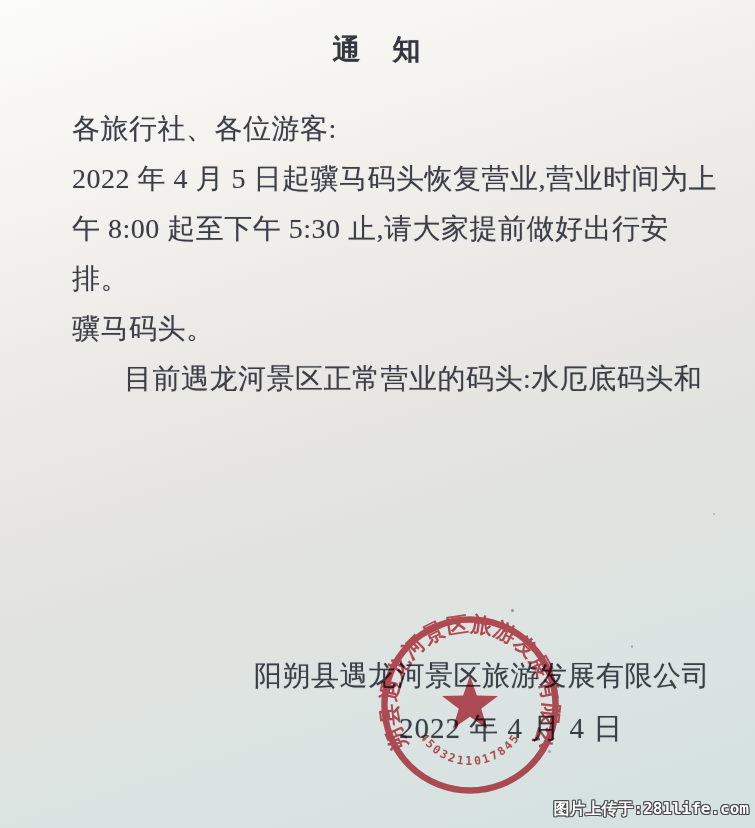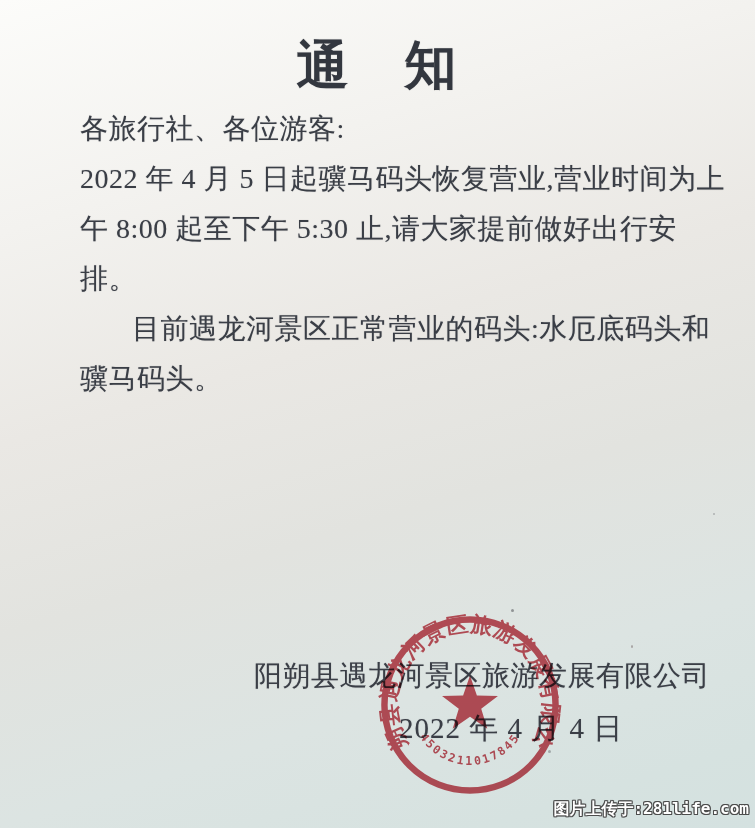--- a/index.html
+++ b/index.html
@@ -18,30 +18,30 @@
       #d4e1e0 100%);
     font-family: "Liberation Serif", "DejaVu Serif", serif;
     color: #3a3e46;
   }
   .title {
     position: absolute;
     top: 31px;
     left: 0;
     width: 100%;
     text-align: center;
-    font-size: 52px;
+    font-size: 28px;
     font-weight: 600;
     letter-spacing: 2px;
     color: #33373f;
     text-shadow: 0 0 1px rgba(40,44,52,.35);
   }
   .content {
     position: absolute;
     top: 104px;
-    left: 12px;
+    left: 4px;
     right: 0;
     padding: 0 60px 0 68px;
     font-size: 28px;
   }
   .line {
     line-height: 50px;
     white-space: nowrap;
     letter-spacing: .5px;
     text-shadow: 0 0 1px rgba(40,44,52,.30);
   }
@@ -105,22 +105,22 @@
 
 <div class="paper">
 
   <div class="title">通　知</div>
 
   <div class="content">
     <div class="line">各旅行社、各位游客:</div>
     <div class="line">2022 年 4 月 5 日起骥马码头恢复营业,营业时间为上</div>
     <div class="line">午 8:00 起至下午 5:30 止,请大家提前做好出行安</div>
     <div class="line">排。</div>
+    <div class="line">骥马码头。</div>
     <div class="line indent">目前遇龙河景区正常营业的码头:水厄底码头和</div>
-    <div class="line">骥马码头。</div>
   </div>
 
   <div class="sig-company">阳朔县遇龙河景区旅游发展有限公司</div>
   <div class="sig-date">2022 年 4 月 4 日</div>
 
   <svg class="seal" viewBox="0 0 200 200" xmlns="http://www.w3.org/2000/svg" aria-hidden="true">
     <defs>
       <path id="arcTop" d="M 30.6,140 A 80,80 0 1 1 169.4,140" fill="none"></path>
       <path id="arcBottom" d="M 47,137 A 64,64 0 0 0 153,137" fill="none"></path>
     </defs>

